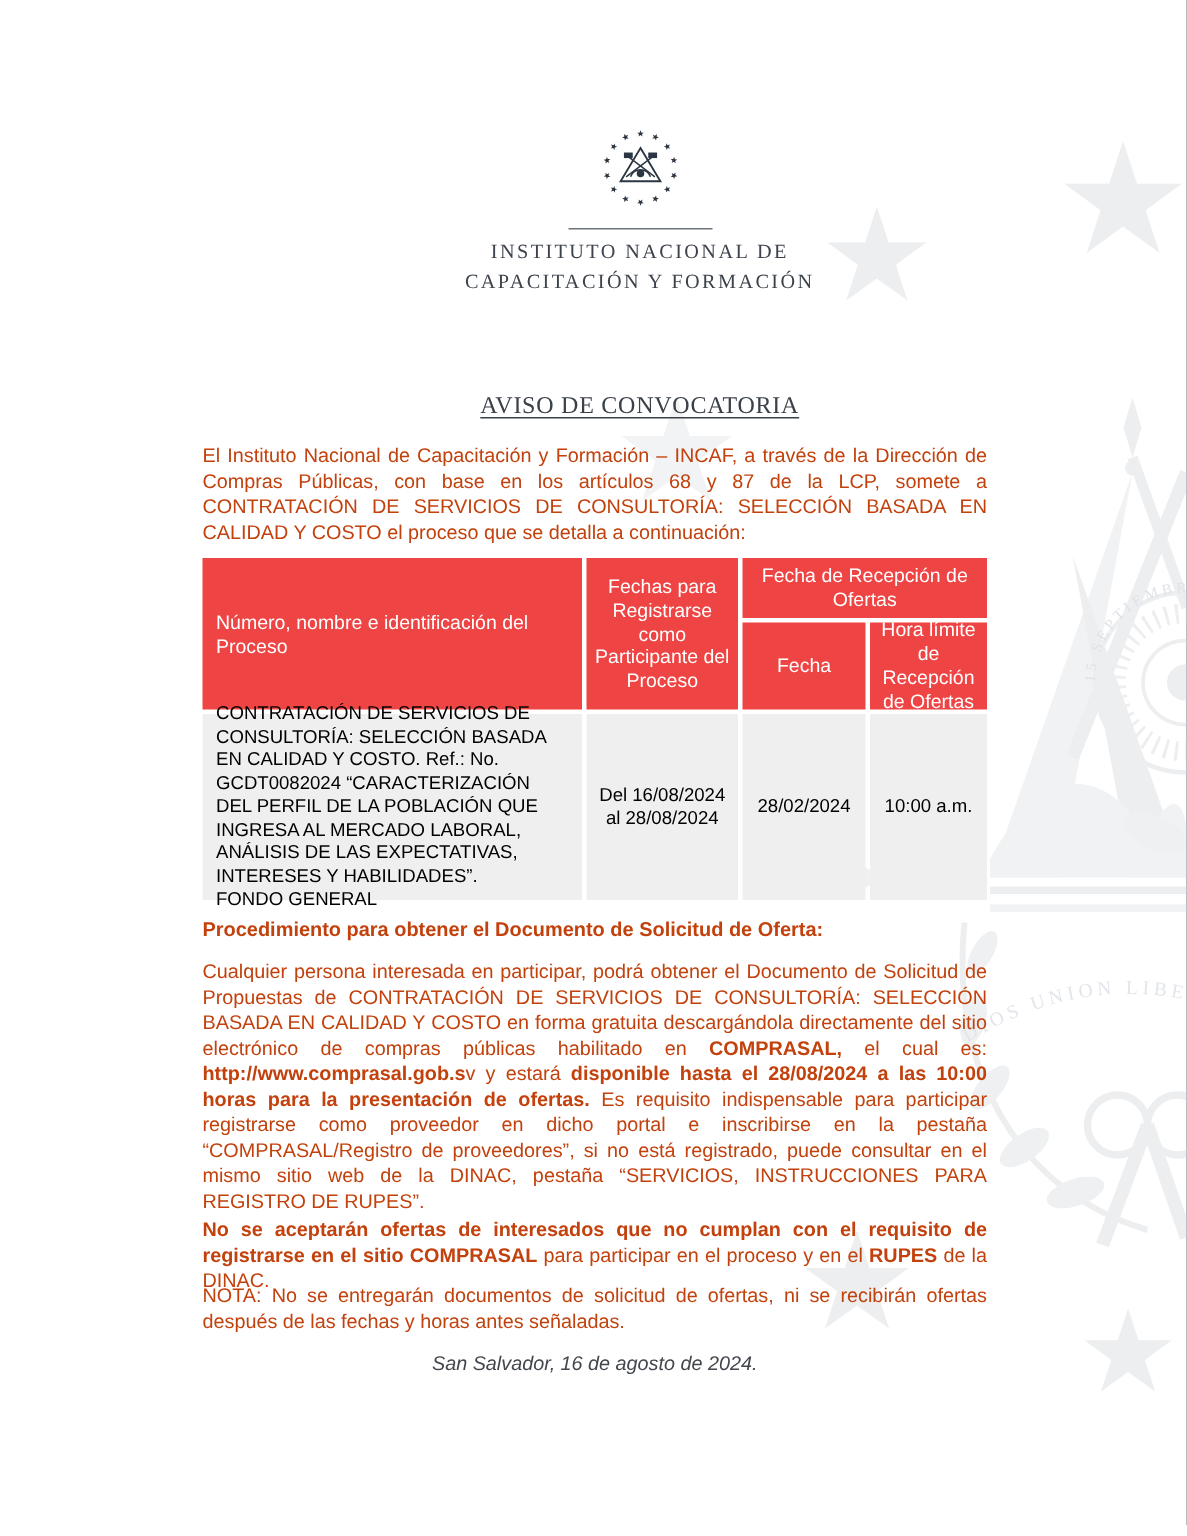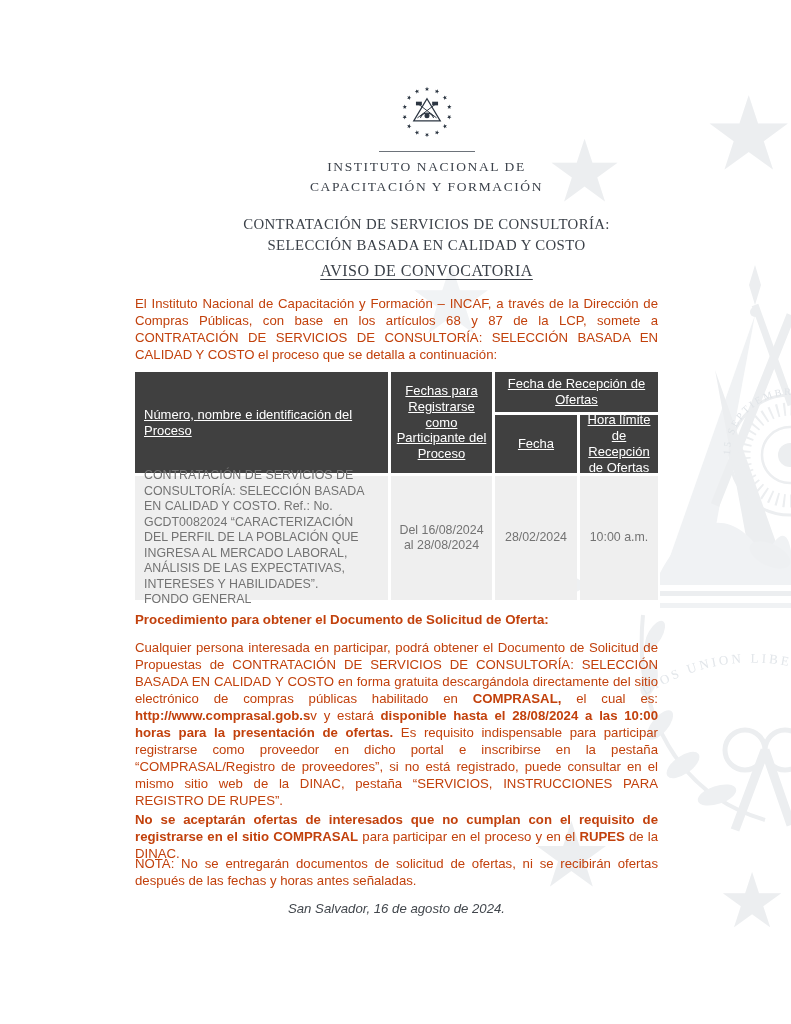--- a/index.html
+++ b/index.html
@@ -30,26 +30,26 @@
   .proc-heading{top:611px;font-size:13.3px;font-weight:bold;}
   .proc-heading span{text-underline-offset:2px;}
   .para2{top:639px;}
   .para3{top:811px;}
   .note{top:855px;}
   .date-line{top:901px;text-align:center;font-size:13.2px;font-style:italic;}
   .b{font-weight:bold;}
   
   .doc-table{top:372px;display:grid;grid-template-columns:253px 101px 82px 78px;
              grid-template-rows:40px 58px 124px;gap:3px;}
-  .th{background:#404040;color:#ffffff;font-size:13px;line-height:1.22;
-      display:flex;align-items:center;justify-content:center;text-align:center;padding:2px 4px;box-sizing:border-box;text-decoration:underline;}
+  .th{background:#ef4444;color:#ffffff;font-size:13px;line-height:1.22;
+      display:flex;align-items:center;justify-content:center;text-align:center;padding:2px 4px;box-sizing:border-box;}
   .th.process{grid-row:1/3;justify-content:flex-start;text-align:left;padding:0 18px 0 9px;}
   .th.registration{grid-row:1/3;}
   .th.group{grid-column:3/5;}
-  .td{background:#efefef;color:#737373;font-size:12.4px;line-height:15.5px;
+  .td{background:#efefef;color:#000000;font-size:12.4px;line-height:15.5px;
       display:flex;align-items:center;justify-content:center;text-align:center;
       padding:2px 5px;box-sizing:border-box;white-space:pre-line;}
   .td.process{justify-content:flex-start;text-align:left;padding:4px 8px 4px 9px;}
 </style>
 </head>
 <body>
 
 <div class="page">
 
   <div class="wm-layer">
@@ -138,24 +138,20 @@
         </g>
         <rect x="24" y="24" width="8" height="5" fill="#2c3642"></rect>
         <rect x="46" y="24" width="8" height="5" fill="#2c3642"></rect>
         <circle cx="39" cy="43" r="3.4" fill="#2c3642"></circle>
       </svg>
       <div class="logo-divider"></div>
       <div class="inst-name">INSTITUTO NACIONAL DE</div>
       <div class="inst-name">CAPACITACIÓN Y FORMACIÓN</div>
     </div>
 
-    <div class="blk doc-title shift">
-      <div>CONTRATACIÓN DE SERVICIOS DE CONSULTORÍA:</div>
-      <div>SELECCIÓN BASADA EN CALIDAD Y COSTO</div>
-    </div>
 
     <div class="blk doc-subtitle shift">
       <span>AVISO DE CONVOCATORIA</span>
     </div>
 
     <div class="blk para intro">El Instituto Nacional de Capacitación y Formación – INCAF, a través de la Dirección de Compras Públicas, con base en los artículos 68 y 87 de la LCP, somete a CONTRATACIÓN DE SERVICIOS DE CONSULTORÍA: SELECCIÓN BASADA EN CALIDAD Y COSTO el proceso que se detalla a continuación:</div>
 
     <div class="blk doc-table">
       <div class="th process">Número, nombre e identificación del Proceso</div>
       <div class="th registration">Fechas para Registrarse como Participante del Proceso</div>

